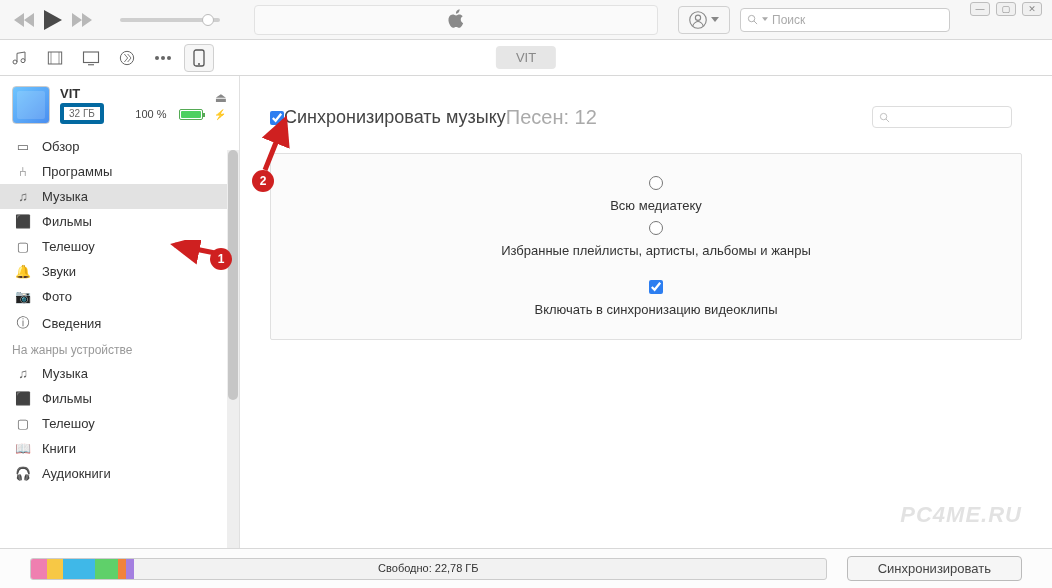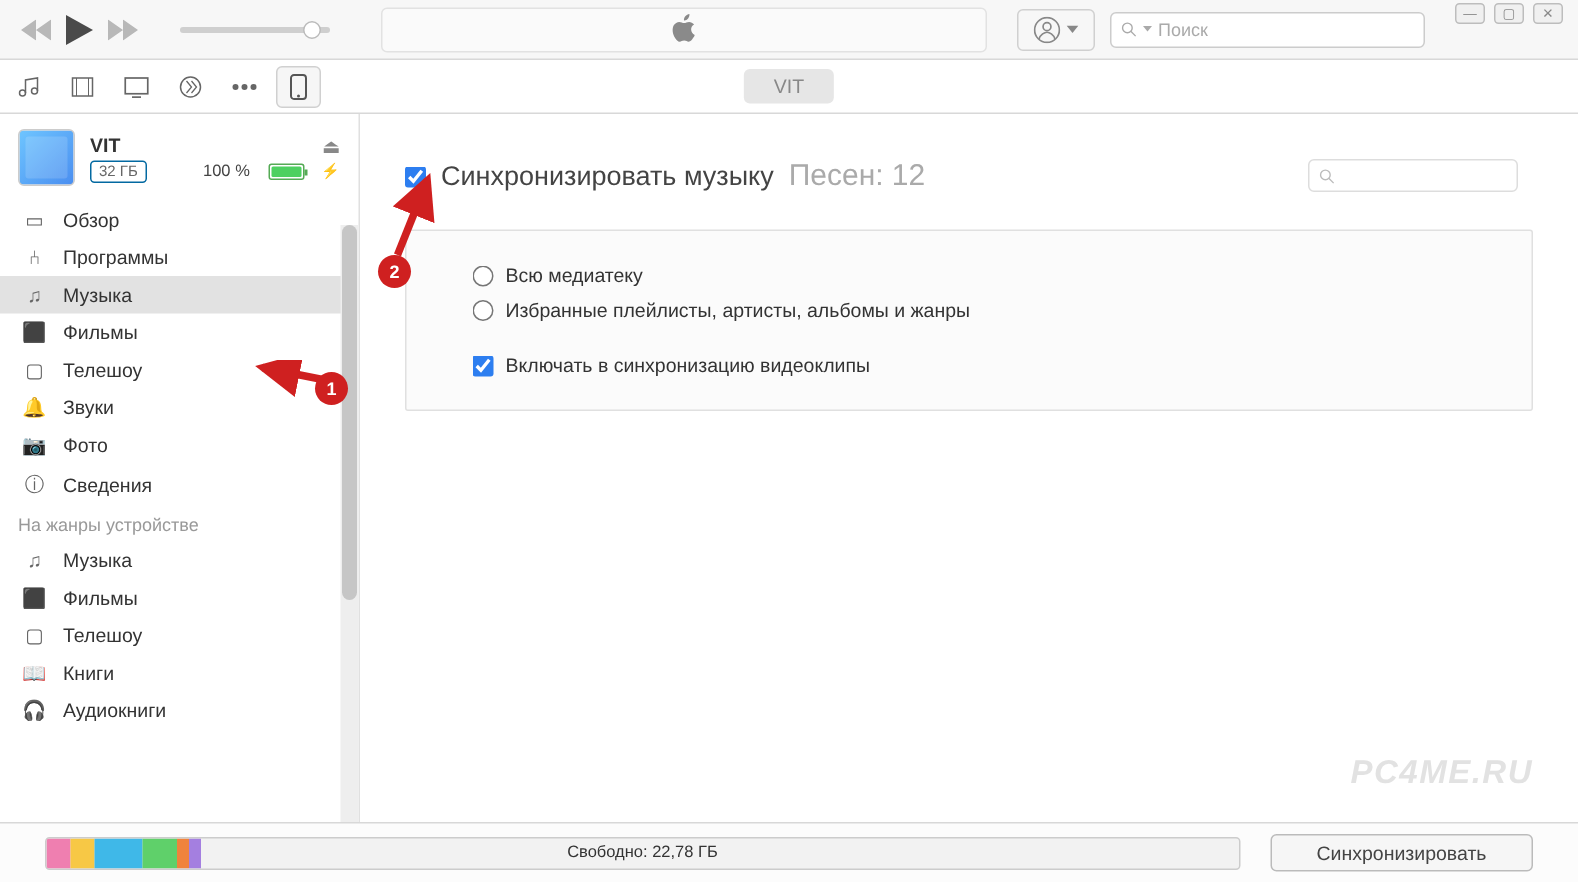--- a/index.html
+++ b/index.html
@@ -30,41 +30,41 @@
 .content { display: flex; height: calc(100% - 40px - 36px - 40px); }
 .sidebar { width: 240px; border-right: 1px solid #e0e0e0; overflow: hidden; position: relative; }
 .sb-scroll { width: 12px; position: absolute; right: 0; top: 74px; bottom: 0; background: #eee; }
 .sb-thumb { width: 10px; margin: 0 1px; height: 250px; background: #c6c6c6; border-radius: 5px; }
 
 .device-header { display: flex; align-items: center; padding: 10px 12px; gap: 10px; }
 .device-thumb { width: 38px; height: 38px; background: linear-gradient(135deg,#6ec5ff,#4a8ef0); border: 1px solid #ccc; border-radius: 4px; position: relative; }
 .device-thumb::after { content:""; position:absolute; inset:4px; background: rgba(255,255,255,0.15); border-radius:2px; }
 .device-info { flex: 1; }
 .device-name { font-weight: 600; font-size: 13px; color: #333; }
-.device-cap { display: inline-block; font-size: 10px; border: 1px solid #0369a1; padding: 1px 5px; border-radius: 3px; color: #666; margin-top: 2px; }
+.device-cap { display: inline-block; font-size: 10px; border: 4px solid #0369a1; padding: 1px 5px; border-radius: 3px; color: #666; margin-top: 2px; }
 .device-right { text-align: right; font-size: 11px; color: #444; }
 .eject { color: #888; font-size: 13px; margin-bottom: 3px; }
 .battery-row { display: flex; align-items: center; gap: 12px; }
 .battery { width: 24px; height: 11px; border: 1px solid #5a5; border-radius: 2px; position: relative; }
 .battery::after { content:""; position:absolute; right:-3px; top:3px; width:2px; height:4px; background:#5a5; }
 .battery-fill { position: absolute; inset: 1px; background: #4dd060; border-radius:1px; }
 
 .sb-section-title { font-size: 12px; color: #999; padding: 6px 12px 4px; }
 .sb-item { display: flex; align-items: center; gap: 10px; padding: 5px 14px; font-size: 13px; color: #333; cursor: pointer; }
 .sb-item.active { background: #e2e2e2; }
 .sb-item .ic { width: 18px; color: #666; display:flex; justify-content:center; }
 
 
 .main { flex: 1; padding: 30px 30px; position: relative; background: #fff; }
 .sync-box { border: 1px solid #e0e0e0; border-radius: 2px; background: #fbfbfb; padding: 18px 24px; }
-.sync-title-row { display: flex; align-items: center; gap: 10px; margin-bottom: 24px; }
+.sync-title-row { display: flex; align-items: center; margin-bottom: 24px; }
 .sync-title { font-size: 18px; color: #444; display: flex; align-items: center; gap: 8px; }
 .sync-count { font-size: 20px; color: #aaa; }
 .search-mini { position: absolute; right: 40px; top: 30px; width: 140px; height: 22px; border: 1px solid #ddd; border-radius: 4px; display: flex; align-items: center; padding: 0 6px; color: #bbb; }
-.radio-row, .check-row { display: flex; align-items: center; gap: 8px; font-size: 13px; color: #333; padding: 4px 0 4px 20px; }
+.radio-row, .check-row { display: flex; align-items: center; gap: 8px; font-size: 13px; color: #333; padding: 4px 0 4px 20px; flex-direction: column; }
 .opt-gap { height: 14px; }
 input[type=checkbox], input[type=radio] { width: 14px; height: 14px; accent-color: #2d7ef0; }
 
 
 .arrow { position: absolute; pointer-events: none; }
 .badge-num { position: absolute; width: 22px; height: 22px; background: #cf2020; border-radius: 50%; color: #fff; font-size: 12px; font-weight: bold; display: flex; align-items: center; justify-content: center; pointer-events: none; }
 
 
 .watermark { position: absolute; right: 30px; bottom: 60px; font-size: 22px; font-weight: 800; color: rgba(190,190,190,0.45); letter-spacing: 1px; font-style: italic; margin-left: 34px; }
 

